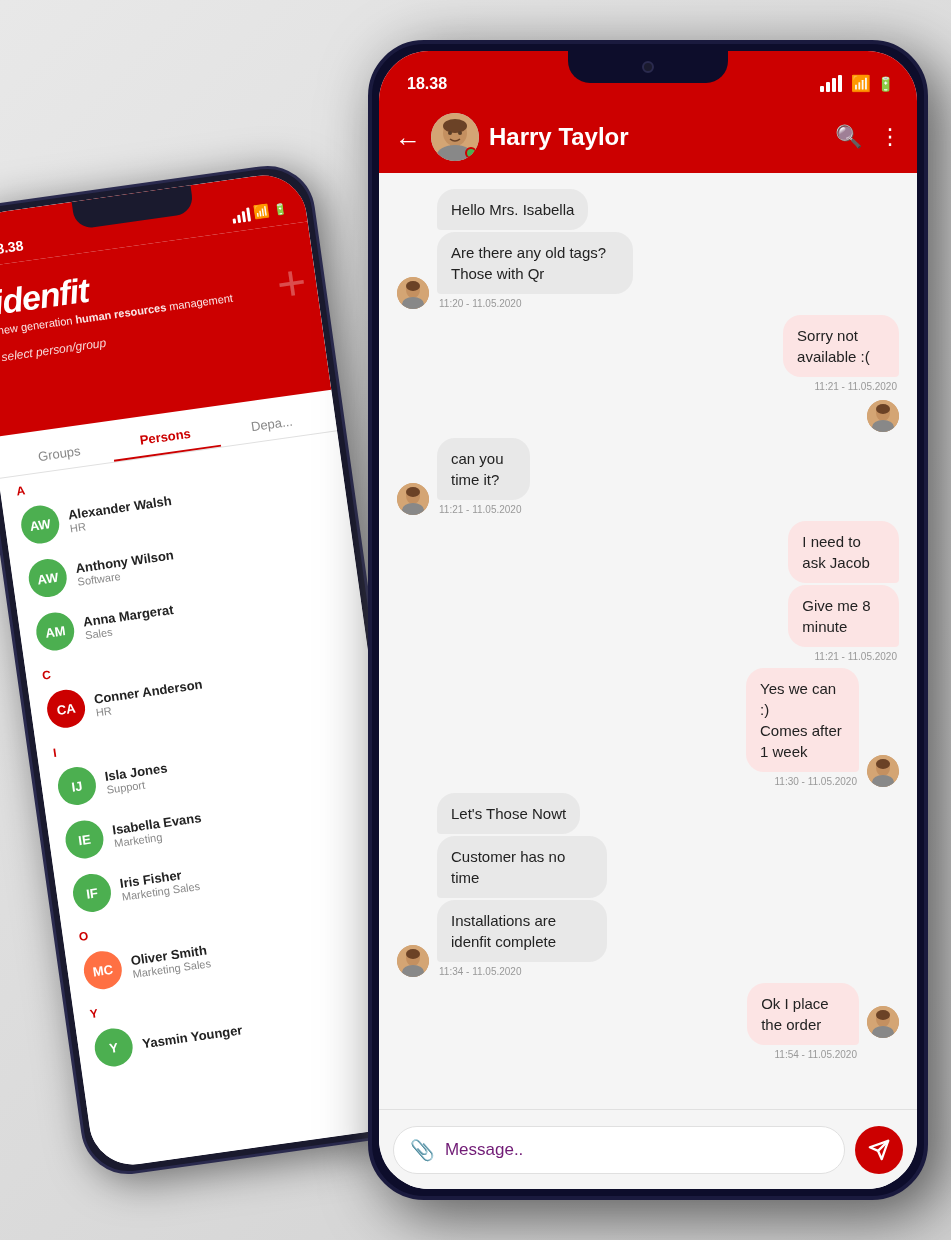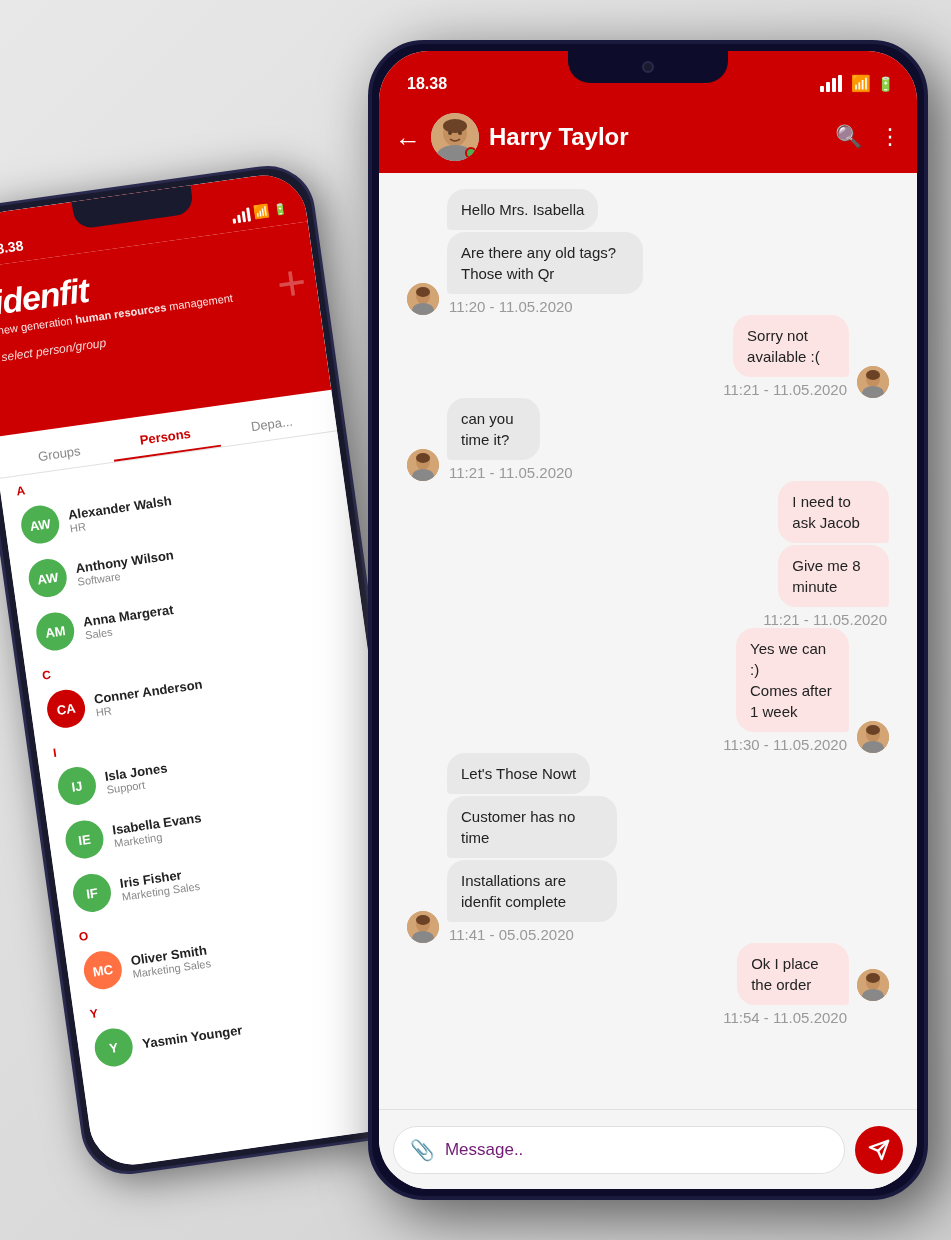--- a/index.html
+++ b/index.html
@@ -311,23 +311,24 @@
       color: white;
       font-size: 22px;
       cursor: pointer;
     }
 
     .chat-messages {
       position: absolute;
       top: 122px; left: 0; right: 0; bottom: 80px;
       background: #f5f5f5;
       overflow-y: auto;
-      padding: 16px 28px;
+      padding: 16px 18px;
       display: flex;
       flex-direction: column;
+      gap: 6px;
     }
 
     .msg-avatar-small {
       width: 32px; height: 32px;
       border-radius: 50%;
       background: linear-gradient(180deg, #d4a574 0%, #c49060 100%);
       flex-shrink: 0;
       overflow: hidden;
       display: flex;
       align-items: center;
@@ -354,21 +355,21 @@
 
     .msg-group {
       display: flex;
       flex-direction: column;
       gap: 2px;
     }
     .msg-group.outgoing { align-items: flex-end; }
     .msg-group.incoming { align-items: flex-start; }
 
     .msg-time {
-      font-size: 15px;
+      font-size: 10px;
       color: #999;
       margin-top: 2px;
       margin-left: 2px;
     }
     .msg-time.right { text-align: right; margin-right: 2px; }
 
     .msg-with-avatar {
       display: flex;
       align-items: flex-end;
       gap: 8px;
@@ -604,21 +605,21 @@
             <ellipse cx="16" cy="27" rx="11" ry="7" fill="#888"></ellipse>
           </svg>
         </div>
         <div class="msg-group incoming">
           <div class="bubble incoming-bubble">Hello Mrs. Isabella</div>
           <div class="bubble incoming-bubble">Are there any old tags? Those with Qr</div>
           <div class="msg-time">11:20 - 11.05.2020</div>
         </div>
       </div>
 
-      <div style="display:flex;justify-content:flex-end;align-items:flex-end;gap:8px;">
+      <div style="display:flex;justify-content:flex-end;align-items:flex-end;gap:8px;flex-direction:column;">
         <div class="msg-group outgoing">
           <div class="bubble outgoing-bubble">Sorry not available :(</div>
           <div class="msg-time right">11:21 - 11.05.2020</div>
         </div>
         <div class="msg-avatar-small">
           <svg viewBox="0 0 32 32" width="32" height="32">
             <circle cx="16" cy="16" r="16" fill="#d4a574"></circle>
             <ellipse cx="16" cy="13" rx="7" ry="8" fill="#c49060"></ellipse>
             <ellipse cx="16" cy="9" rx="7" ry="5" fill="#6b4226"></ellipse>
             <ellipse cx="16" cy="27" rx="11" ry="7" fill="#888"></ellipse>
@@ -670,21 +671,21 @@
             <circle cx="16" cy="16" r="16" fill="#d4a574"></circle>
             <ellipse cx="16" cy="13" rx="7" ry="8" fill="#c49060"></ellipse>
             <ellipse cx="16" cy="9" rx="7" ry="5" fill="#6b4226"></ellipse>
             <ellipse cx="16" cy="27" rx="11" ry="7" fill="#888"></ellipse>
           </svg>
         </div>
         <div class="msg-group incoming">
           <div class="bubble incoming-bubble">Let's Those Nowt</div>
           <div class="bubble incoming-bubble">Customer has no time</div>
           <div class="bubble incoming-bubble">Installations are idenfit complete</div>
-          <div class="msg-time">11:41 - 05.05.2020</div>
+          <div class="msg-time">11:34 - 11.05.2020</div>
         </div>
       </div>
 
       <div style="display:flex;justify-content:flex-end;align-items:center;gap:8px;">
         <div class="msg-group outgoing">
           <div class="bubble outgoing-bubble">Ok  I place the order</div>
           <div class="msg-time right">11:54 - 11.05.2020</div>
         </div>
         <div class="msg-avatar-small">
           <svg viewBox="0 0 32 32" width="32" height="32">

